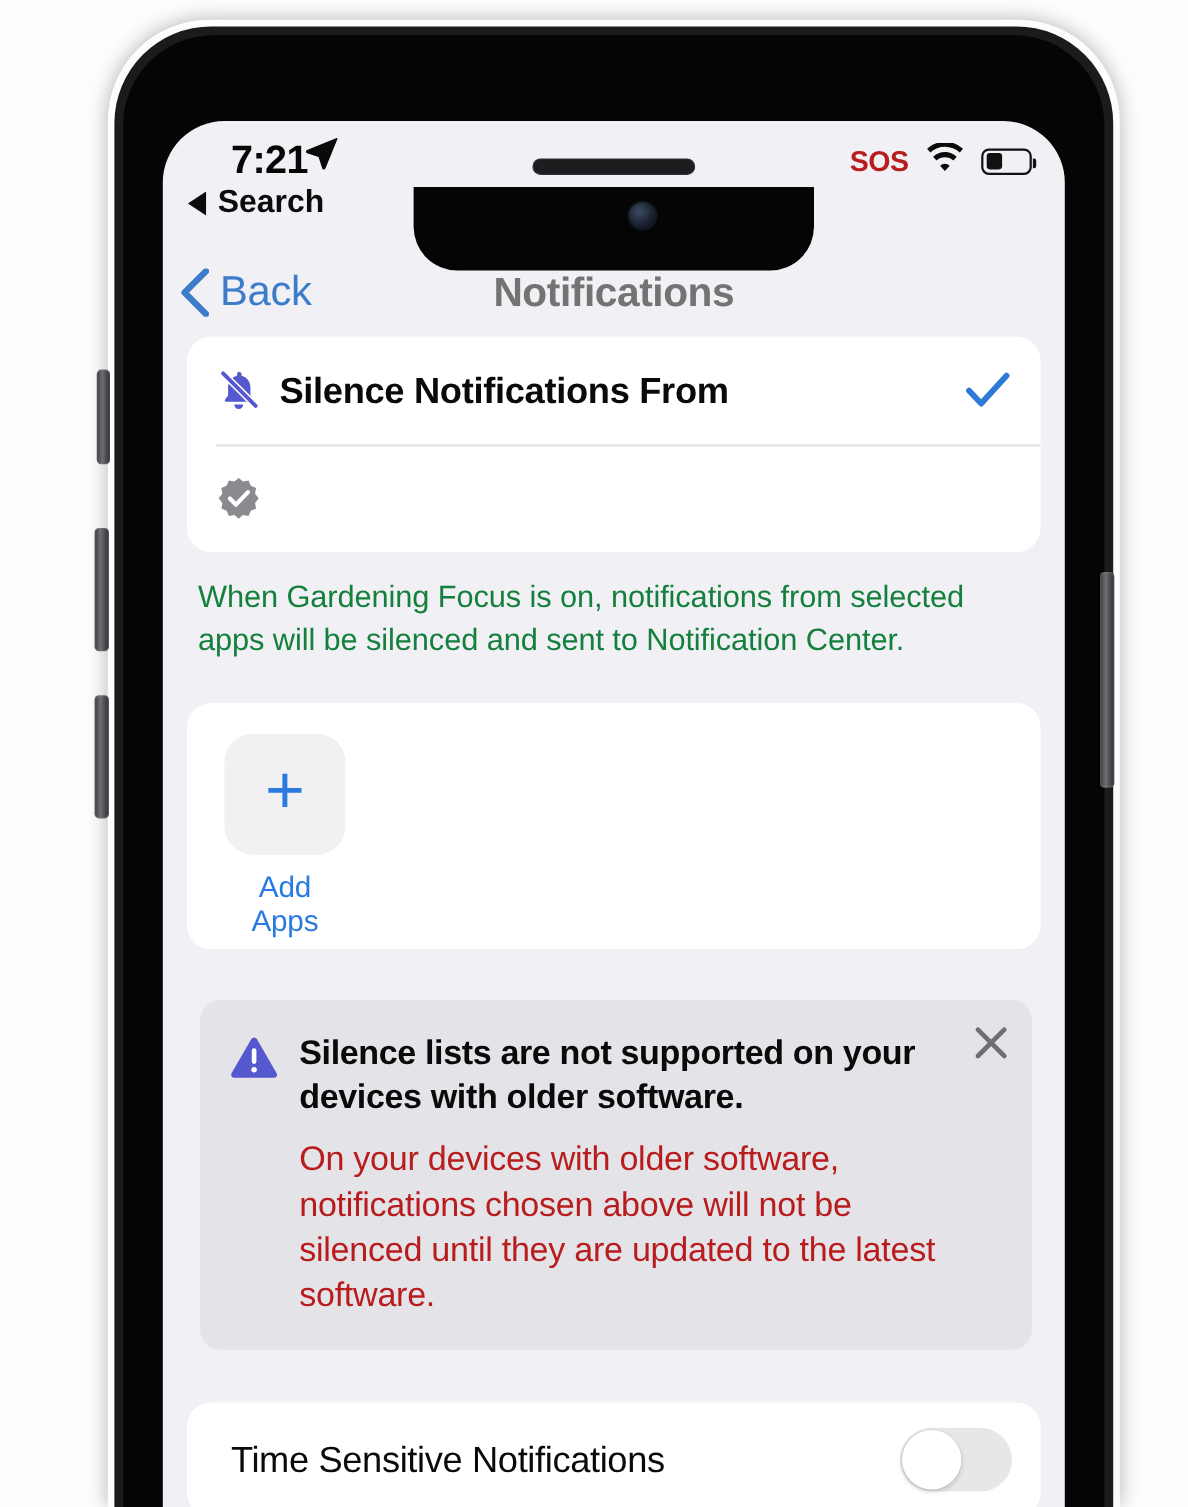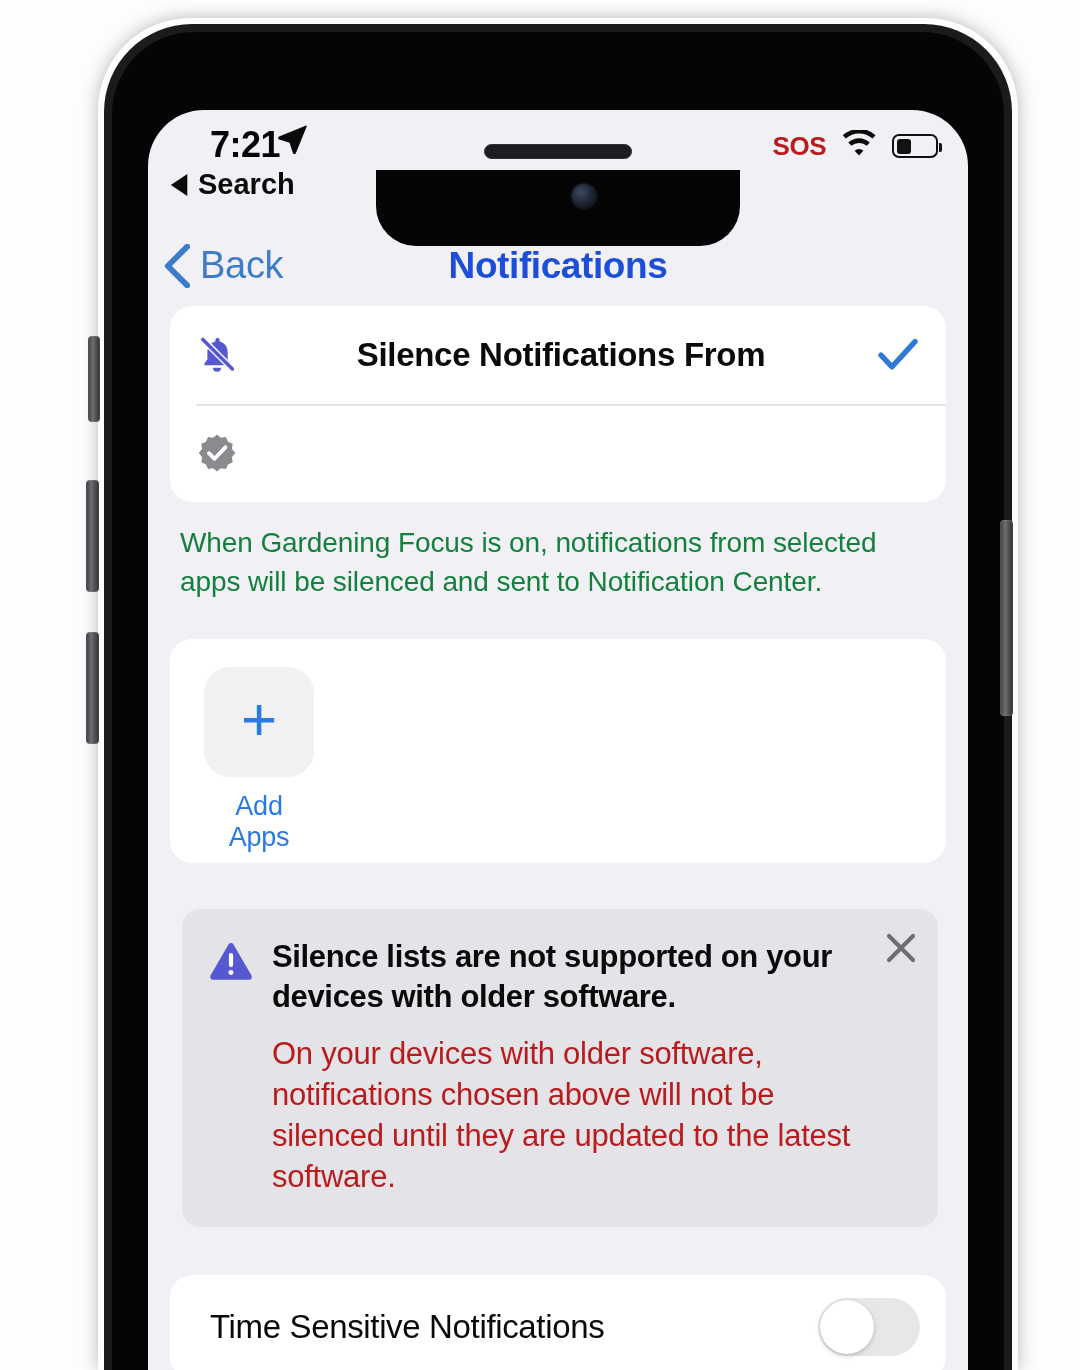--- a/index.html
+++ b/index.html
@@ -92,27 +92,27 @@
     position:absolute; left:0; top:112px; width:820px; height:88px;
     display:flex; align-items:center;
   }
   .nav-back {
     position:absolute; left:16px; display:flex; align-items:flex-start; gap:10px;
     color:#3d7cc9; cursor:pointer;
   }
   .nav-back .lbl { font-size:38px; font-weight:400; color:#3d7cc9; letter-spacing:-.3px; }
   .nav-title {
     width:100%; text-align:center; font-size:37px; font-weight:700;
-    color:#1d4ed8; letter-spacing:-.4px;
+    color:#737373; letter-spacing:-.4px;
   }
 
   
   .content { position:absolute; left:0; top:196px; width:820px; bottom:0; }
 
-  .card { background:#fff; border-radius:22px; margin:0 22px; overflow:hidden;text-align:center; }
+  .card { background:#fff; border-radius:22px; margin:0 22px; overflow:hidden; }
 
   .row {
     display:flex; align-items:center; min-height:98px;
     padding:0 28px 0 26px; cursor:pointer; position:relative;
   }
   .row + .row::before {
     content:""; position:absolute; left:26px; right:0; top:0;
     height:1.5px; background:#e4e4e8;
   }
   .row-icon { width:52px; display:flex; align-items:center; justify-content:flex-start; }

